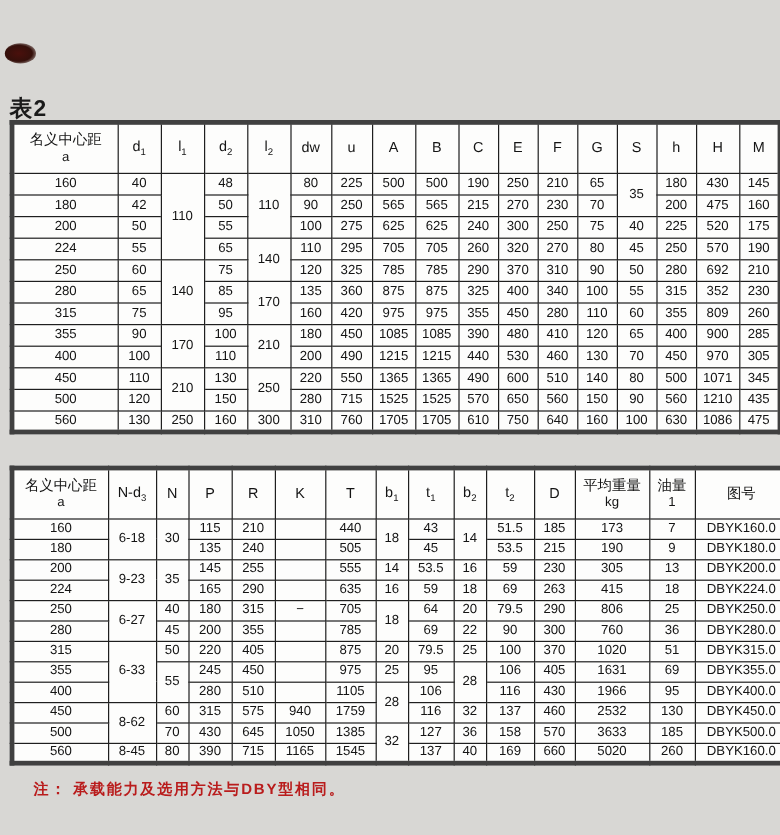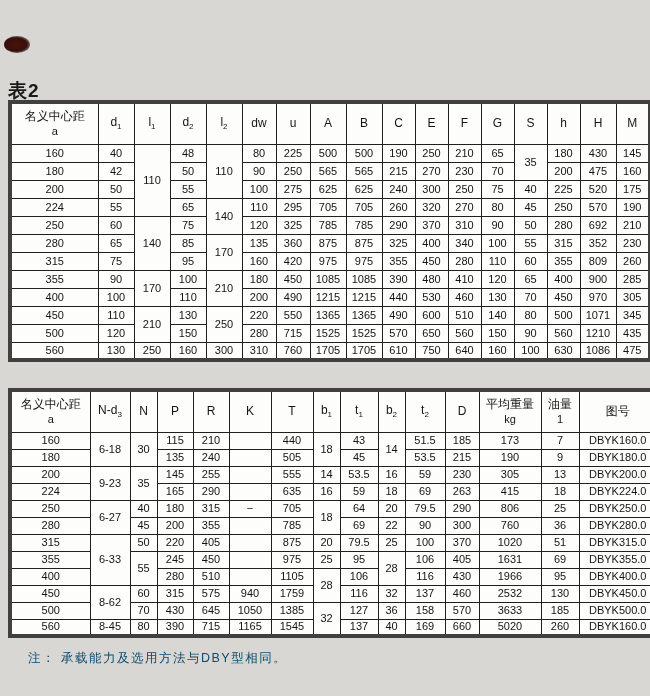--- a/index.html
+++ b/index.html
@@ -40,21 +40,21 @@
   }
   .spec th{font-weight:400;font-size:12px;}
   #table1 thead tr{height:42px;}
   #table1 tbody tr{height:18px;}
   #table2 thead tr{height:42px;}
   #table2 tbody tr{height:17px;}
   .spec th .hl2{display:block;font-size:11px;margin-top:1px;}
   .spec sub{font-size:8px;}
   .footnote{
     position:absolute;left:28px;top:650px;
-    font-size:12.5px;font-weight:400;color:#0c4a6e;
+    font-size:12.5px;font-weight:700;color:#b91c1c;
     letter-spacing:1.5px;
   }
 </style>
 </head>
 <body>
 
 <div class="page">
 
   <div class="scan-artifact"></div>
 

